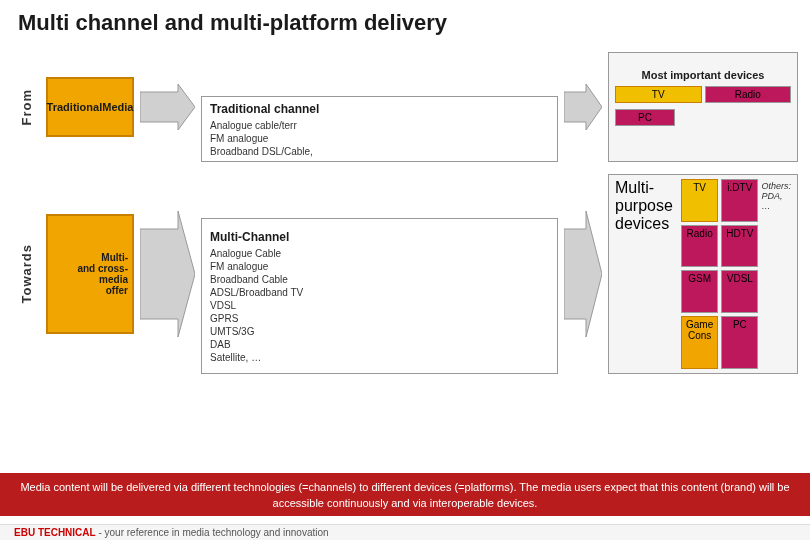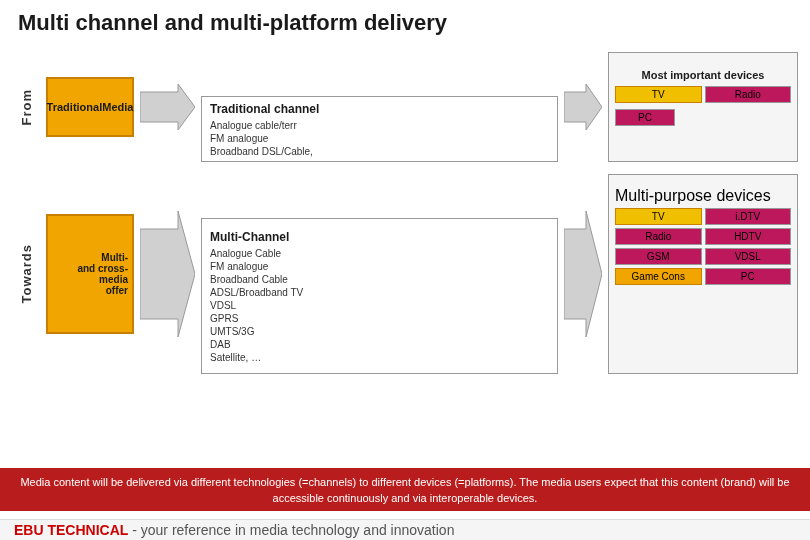--- a/index.html
+++ b/index.html
@@ -178,43 +178,42 @@
       background: #f0a500;
       border-color: #c88000;
     }
 
     
     .devices-panel2 {
       border: 1px solid #999;
       background: #f5f5f5;
       width: 190px;
       display: flex;
-      flex-direction: column;
-      padding: 12px 6px;
+      padding: 4px 6px;
       gap: 3px;
     }
     .dev-others {
       font-size: 9px;
       color: #333;
       margin-top: 2px;
       font-style: italic;
     }
 
     
     .bottom-text {
       background: #b91c1c;
       color: #fff;
       padding: 7px 14px 4px 14px;
       font-size: 11px;
       line-height: 1.45;
       text-align: center;
     }
     .footer-note {
       background: #f5f5f5;
-      font-size: 14px;
+      font-size: 10px;
       color: #555;
       padding: 2px 14px;
       border-top: 1px solid #ddd;
     }
     .footer-note span.red {
       color: #cc0000;
       font-weight: bold;
     }
 
     
@@ -332,20 +331,21 @@
         <div class="devices-grid">
           <div class="dev-cell yellow">TV</div>
           <div class="dev-cell gray">i.DTV</div>
           <div class="dev-cell gray">Radio</div>
           <div class="dev-cell gray">HDTV</div>
           <div class="dev-cell gray">GSM</div>
           <div class="dev-cell gray">VDSL</div>
           <div class="dev-cell orange">Game Cons</div>
           <div class="dev-cell gray">PC</div>
         </div>
+        <div class="dev-others">Others: PDA, …</div>
       </div>
     </div>
 
   </div>
 
   <div class="bottom-text">
     <span>Media content will be delivered via different technologies (=channels) to different devices (=platforms). The media users expect that this content (brand) will be accessible continuously and via interoperable devices.</span>
   </div>
 
   <div class="footer-note">

